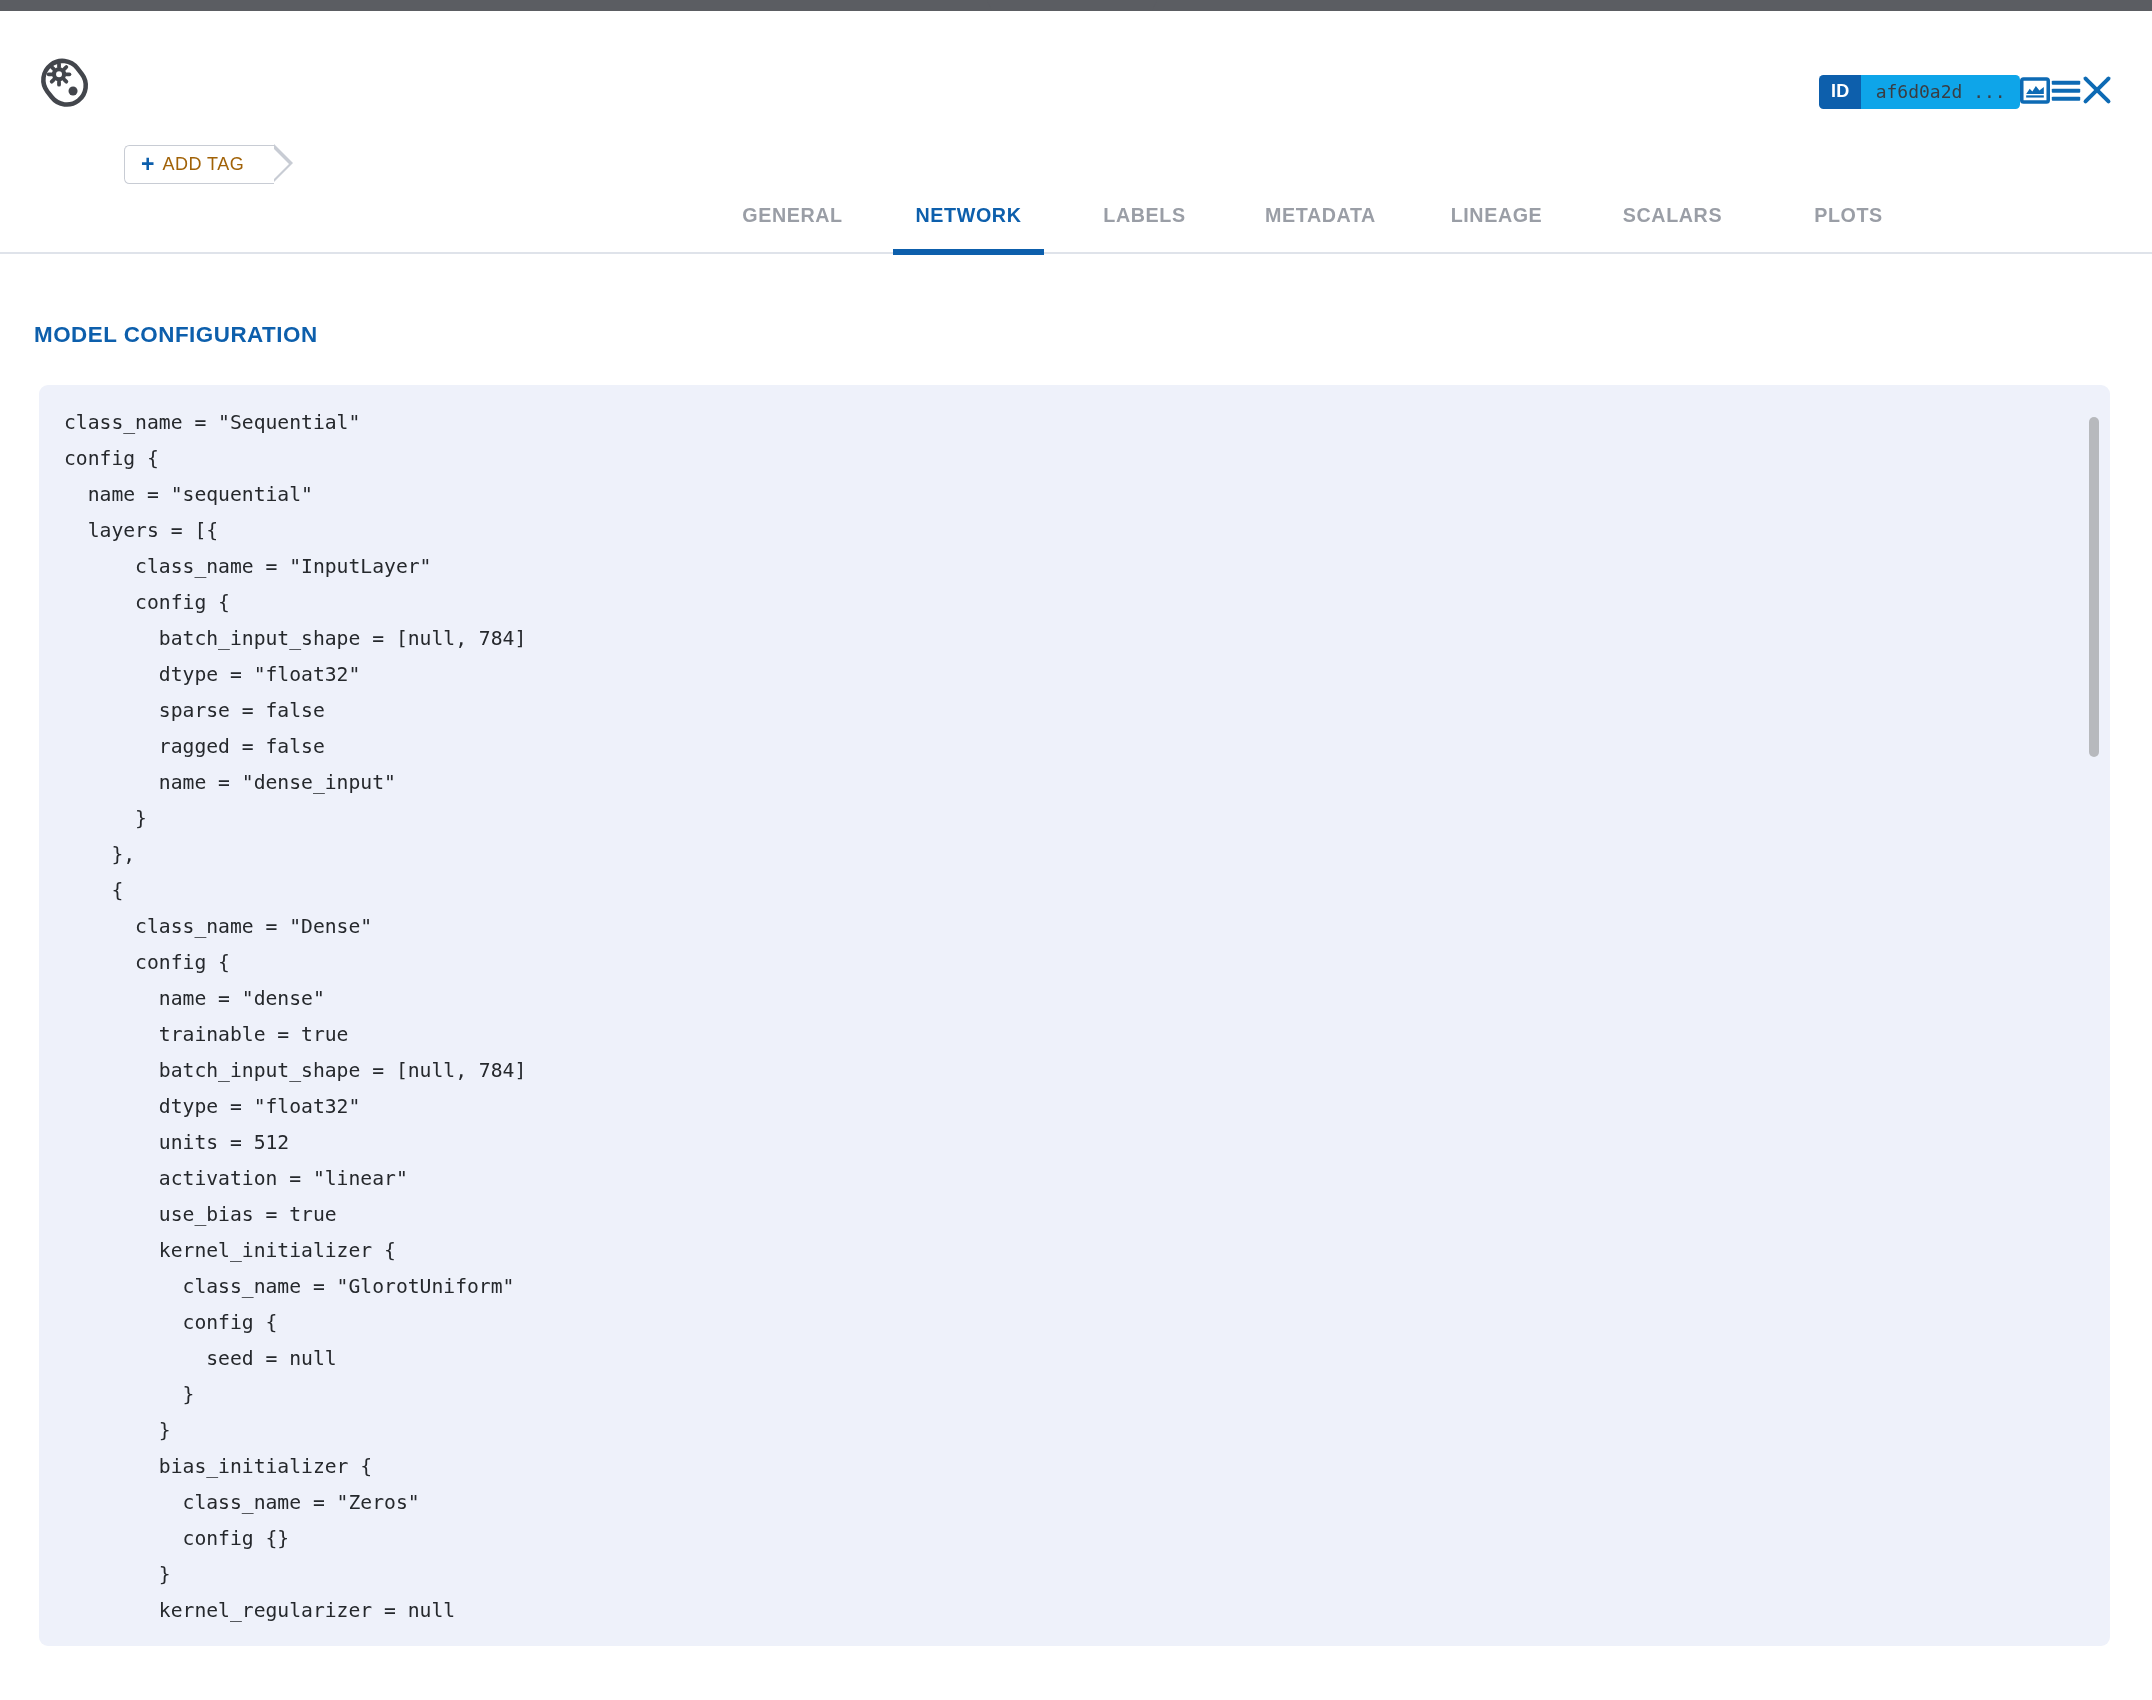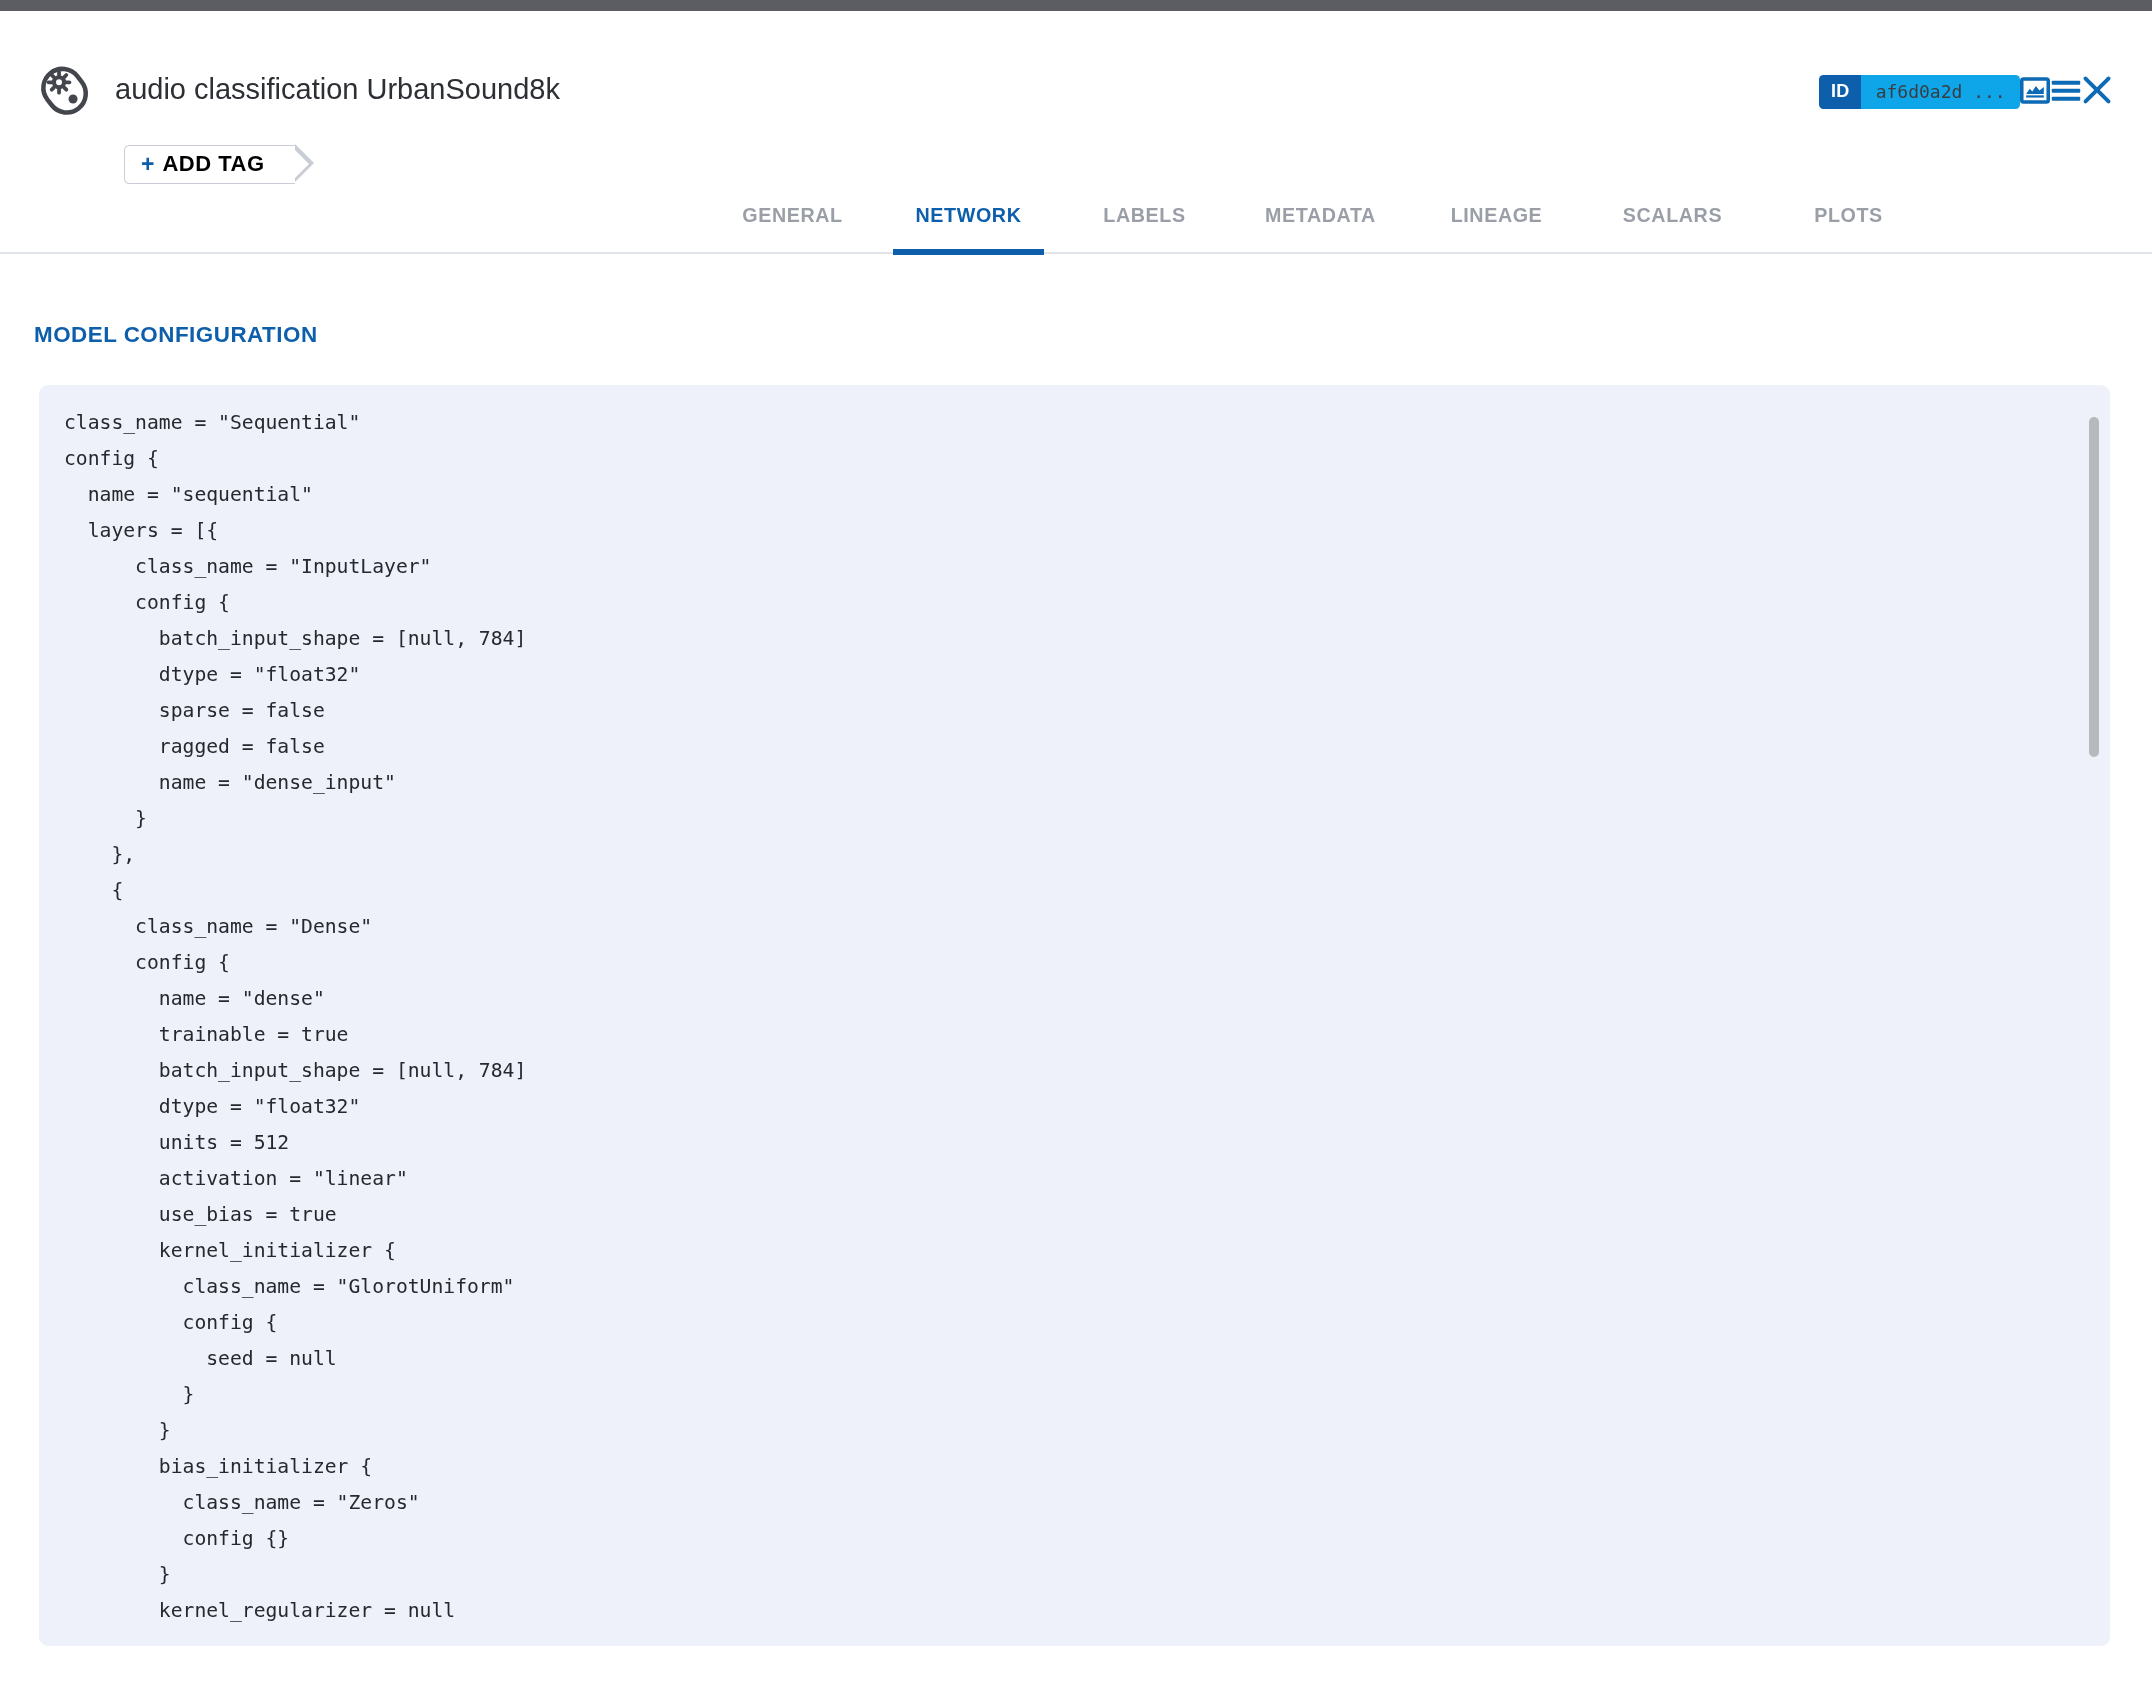--- a/index.html
+++ b/index.html
@@ -78,21 +78,21 @@
     border-top: 17px solid transparent;
     border-bottom: 17px solid transparent;
     border-left: 17px solid #ffffff;
     z-index: 2;
   }
   .add-tag-plus {
     color: #0d5fac; font-size: 23px; font-weight: bold;
     line-height: 1; margin-right: 8px;
   }
   .add-tag-label {
-    color: #000000; font-size: 22px; font-weight: bold;
+    color: #a16207; font-size: 18px; font-weight: normal;
     letter-spacing: 0.5px; white-space: nowrap;
   }
 
   
   .header-right {
     position: absolute; top: 64px; right: 41px;
     display: flex; align-items: center; 
   }
   .id-badge {
     display: flex; align-items: stretch;
@@ -214,21 +214,20 @@
             <line x1="8.2" y1="0" x2="11.5" y2="0"></line>
             <line x1="-8.1" y1="-8.1" x2="-5.8" y2="-5.8"></line>
             <line x1="5.8" y1="5.8" x2="8.1" y2="8.1"></line>
             <line x1="8.1" y1="-8.1" x2="5.8" y2="-5.8"></line>
             <line x1="-5.8" y1="5.8" x2="-8.1" y2="8.1"></line>
           </g>
         </g>
         <circle cx="41" cy="41" r="5" fill="#43464c"></circle>
       </svg>
     </span>
-    <h1 class="exp-title">audio classification UrbanSound8k</h1>
   </div>
 
   <div class="add-tag">
     <span class="add-tag-plus">+</span>
     <span class="add-tag-label">ADD TAG</span>
   </div>
 
   <div class="header-right">
 
     <div class="id-badge">

